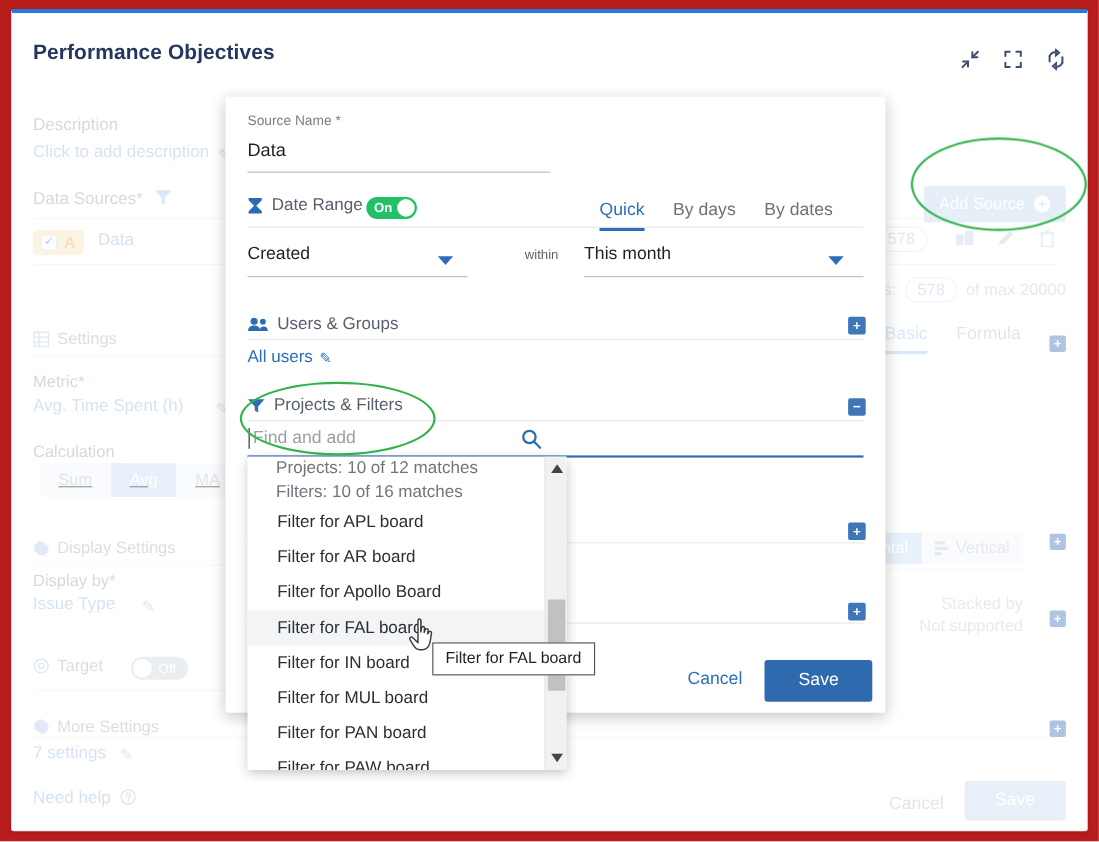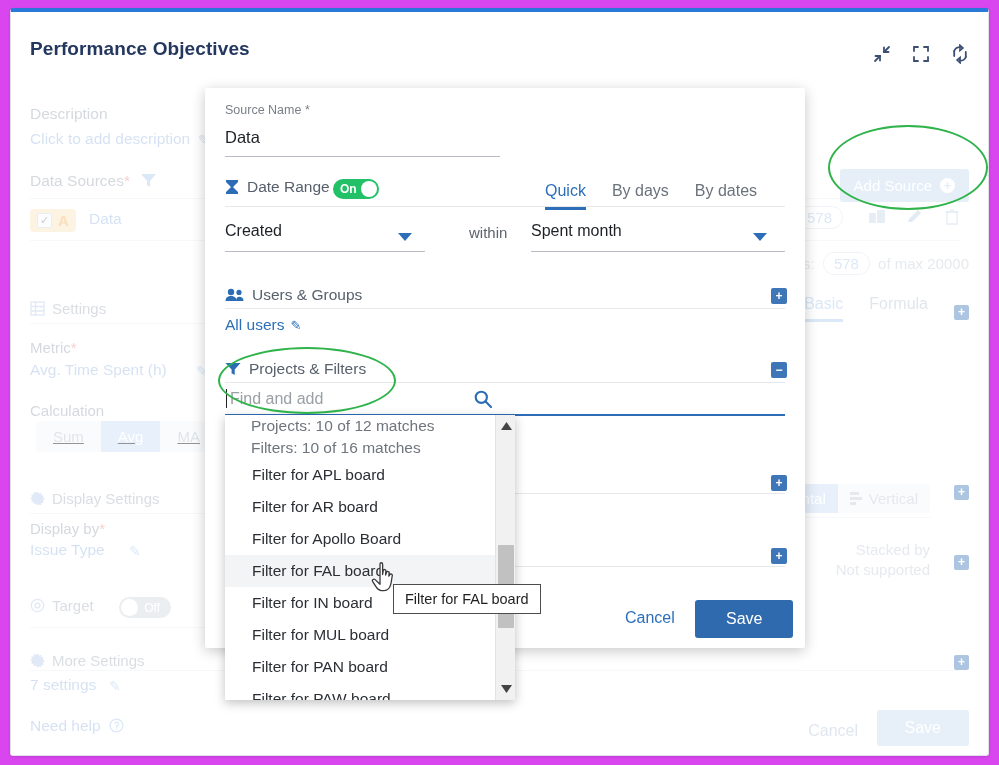--- a/index.html
+++ b/index.html
@@ -3,21 +3,21 @@
 <meta charset="utf-8">
 <style>
   * { box-sizing: border-box; margin: 0; padding: 0; }
   html, body {
     width: 999px; height: 765px;
     background: #ffffff;
     font-family: "Liberation Sans", sans-serif;
     overflow: hidden;
   }
 
-  #root { position: relative; width: 999px; height: 765px; background:#d946ef; }
+  #root { position: relative; width: 999px; height: 765px; background:#b91c1c; }
 
   
   .gadget {
     position: absolute; left: 10px; top: 8px;
     width: 979px; height: 748px;
     background: #ffffff;
     border: 1px solid #dfe3e8;
     border-top: 4px solid #2979d9;
     border-radius: 3px;
     box-shadow: 0 1px 3px rgba(0,0,0,.12);
@@ -414,23 +414,23 @@
       <span class="t on">Quick</span>
       <span class="t">By days</span>
       <span class="t">By dates</span>
     </div>
     <div class="m-underline" style="left:20px; top:118px; width:560px; background:#e6e8eb;"></div>
 
     <div class="m-val" style="left:20px; top:134px; font-size:16px;">Created</div>
     <div class="caret" style="left:193px; top:145px;"></div>
     <div class="m-underline" style="left:20px; top:163px; width:200px;"></div>
 
-    <div style="position:absolute; left:264px; top:136px; color:#5c636d; font-size:15px;">within</div>
-
-    <div class="m-val" style="left:326px; top:134px; font-size:16px;">Spent month</div>
+    <div style="position:absolute; left:272px; top:136px; color:#5c636d; font-size:12px;">within</div>
+
+    <div class="m-val" style="left:326px; top:134px; font-size:16px;">This month</div>
     <div class="caret" style="left:548px; top:145px;"></div>
     <div class="m-underline" style="left:326px; top:163px; width:254px;"></div>
 
     <div class="m-sec" style="left:20px; top:198px;">
       <span class="i">
         <svg width="19" height="14" viewBox="0 0 19 14" fill="#2b6cb5">
             <circle cx="6" cy="4" r="3.2"></circle>
             <circle cx="14" cy="4.4" r="2.6"></circle>
             <path d="M0.5 13 C0.5 9.4 3 8 6 8 C9 8 11.5 9.4 11.5 13 Z"></path>
             <path d="M11 13 C11 10.3 12.4 8.8 14.4 8.8 C16.6 8.8 18.5 10 18.5 13 Z"></path>

